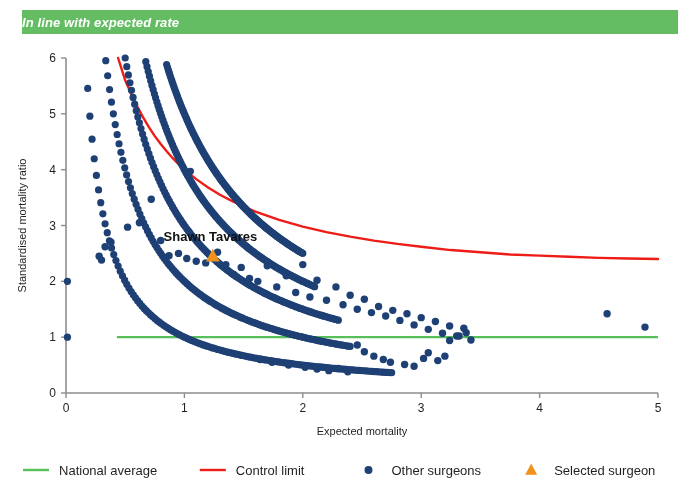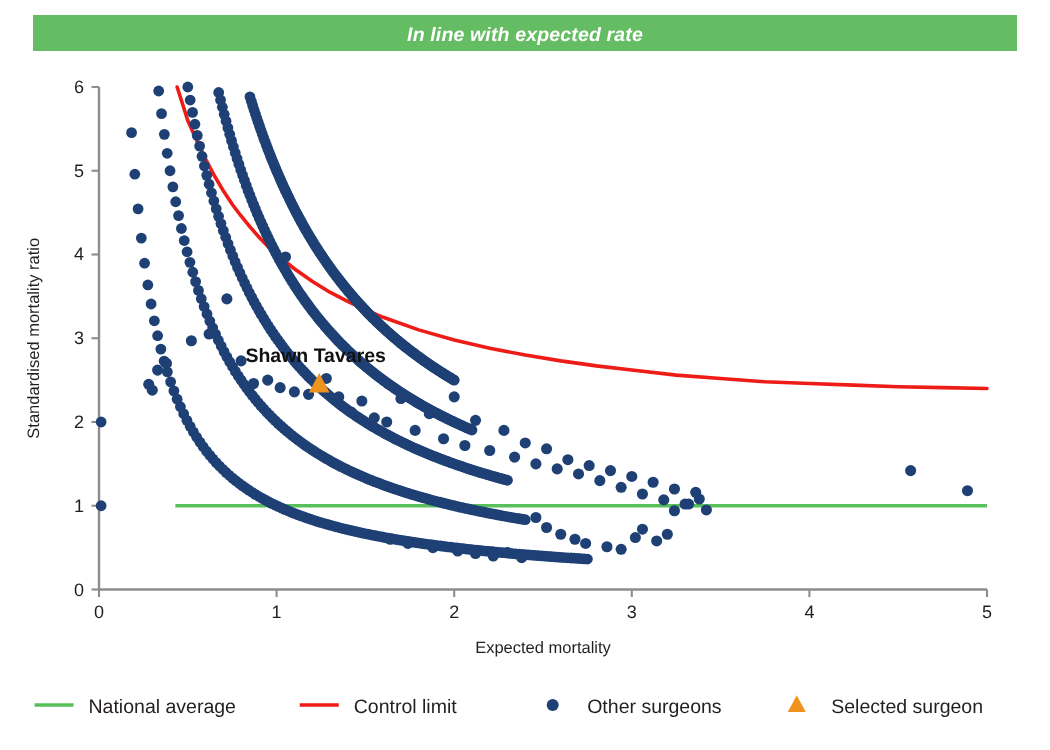--- a/index.html
+++ b/index.html
@@ -23,21 +23,20 @@
   
   .banner {
     position: absolute;
     left: 22px;
     top: 10px;
     width: 656px;
     height: 24px;
     background: #64bd63;
     display: flex;
     align-items: center;
-    justify-content: center;
   }
   .banner-text {
     color: #ffffff;
     font-size: 13px;
     font-style: italic;
     font-weight: bold;
     letter-spacing: 0.1px;
     white-space: nowrap;
   }
   

